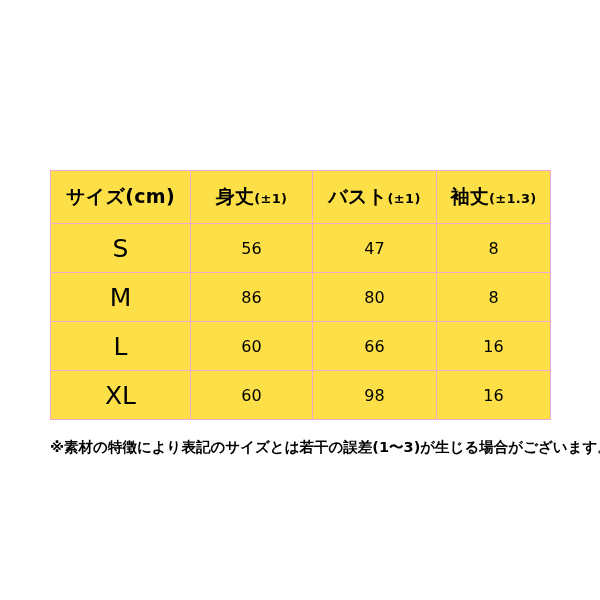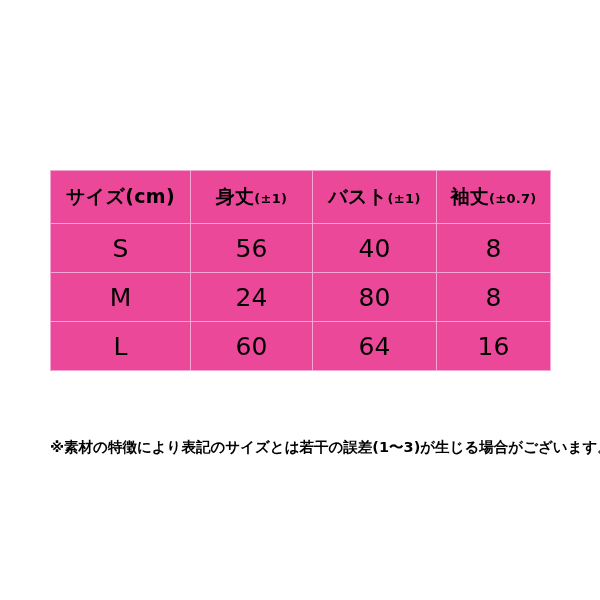--- a/index.html
+++ b/index.html
@@ -30,21 +30,21 @@
     border-collapse: collapse;
     width: 500px;
     table-layout: fixed;
   }
   table.size-table td {
     border: 1px solid #f2a7d4;
     padding: 0;
     height: 48px;
     text-align: center;
     vertical-align: middle;
-    background: #ec4899;
+    background: #fde047;
     white-space: nowrap;
   }
   
   tr.head-row td {
     height: 52px;
   }
   tr.head-row td.head-cell {
     font-size: 19px;
     font-weight: bold;
     letter-spacing: 0.3px;
@@ -53,21 +53,21 @@
     font-size: 13px;
     font-weight: bold;
   }
   
   td.size-name {
     background: #fbe7f4;
     font-size: 25px;
     font-weight: normal;
   }
   td.value-cell {
-    font-size: 25px;
+    font-size: 16px;
   }
   
   col.c0 { width: 140px; }
   col.c1 { width: 122px; }
   col.c2 { width: 124px; }
   col.c3 { width: 114px; }
 
   .note {
     position: absolute;
     left: 50px;
@@ -98,40 +98,46 @@
           <td class="head-cell">
             <span>サイズ(cm)</span>
           </td>
           <td class="head-cell">
             <span>身丈</span><span class="tol">(±1)</span>
           </td>
           <td class="head-cell">
             <span>バスト</span><span class="tol">(±1)</span>
           </td>
           <td class="head-cell">
-            <span>袖丈</span><span class="tol">(±0.7)</span>
+            <span>袖丈</span><span class="tol">(±1.3)</span>
           </td>
         </tr>
 
         <tr>
           <td class="size-name">S</td>
           <td class="value-cell">56</td>
-          <td class="value-cell">40</td>
+          <td class="value-cell">47</td>
           <td class="value-cell">8</td>
         </tr>
         <tr>
           <td class="size-name">M</td>
-          <td class="value-cell">24</td>
+          <td class="value-cell">86</td>
           <td class="value-cell">80</td>
           <td class="value-cell">8</td>
         </tr>
         <tr>
           <td class="size-name">L</td>
           <td class="value-cell">60</td>
-          <td class="value-cell">64</td>
+          <td class="value-cell">66</td>
+          <td class="value-cell">16</td>
+        </tr>
+        <tr>
+          <td class="size-name">XL</td>
+          <td class="value-cell">60</td>
+          <td class="value-cell">98</td>
           <td class="value-cell">16</td>
         </tr>
       </tbody>
     </table>
   </div>
 
   <div class="note">※素材の特徴により表記のサイズとは若干の誤差(1〜3)が生じる場合がございます。</div>
 
 </div>
 

